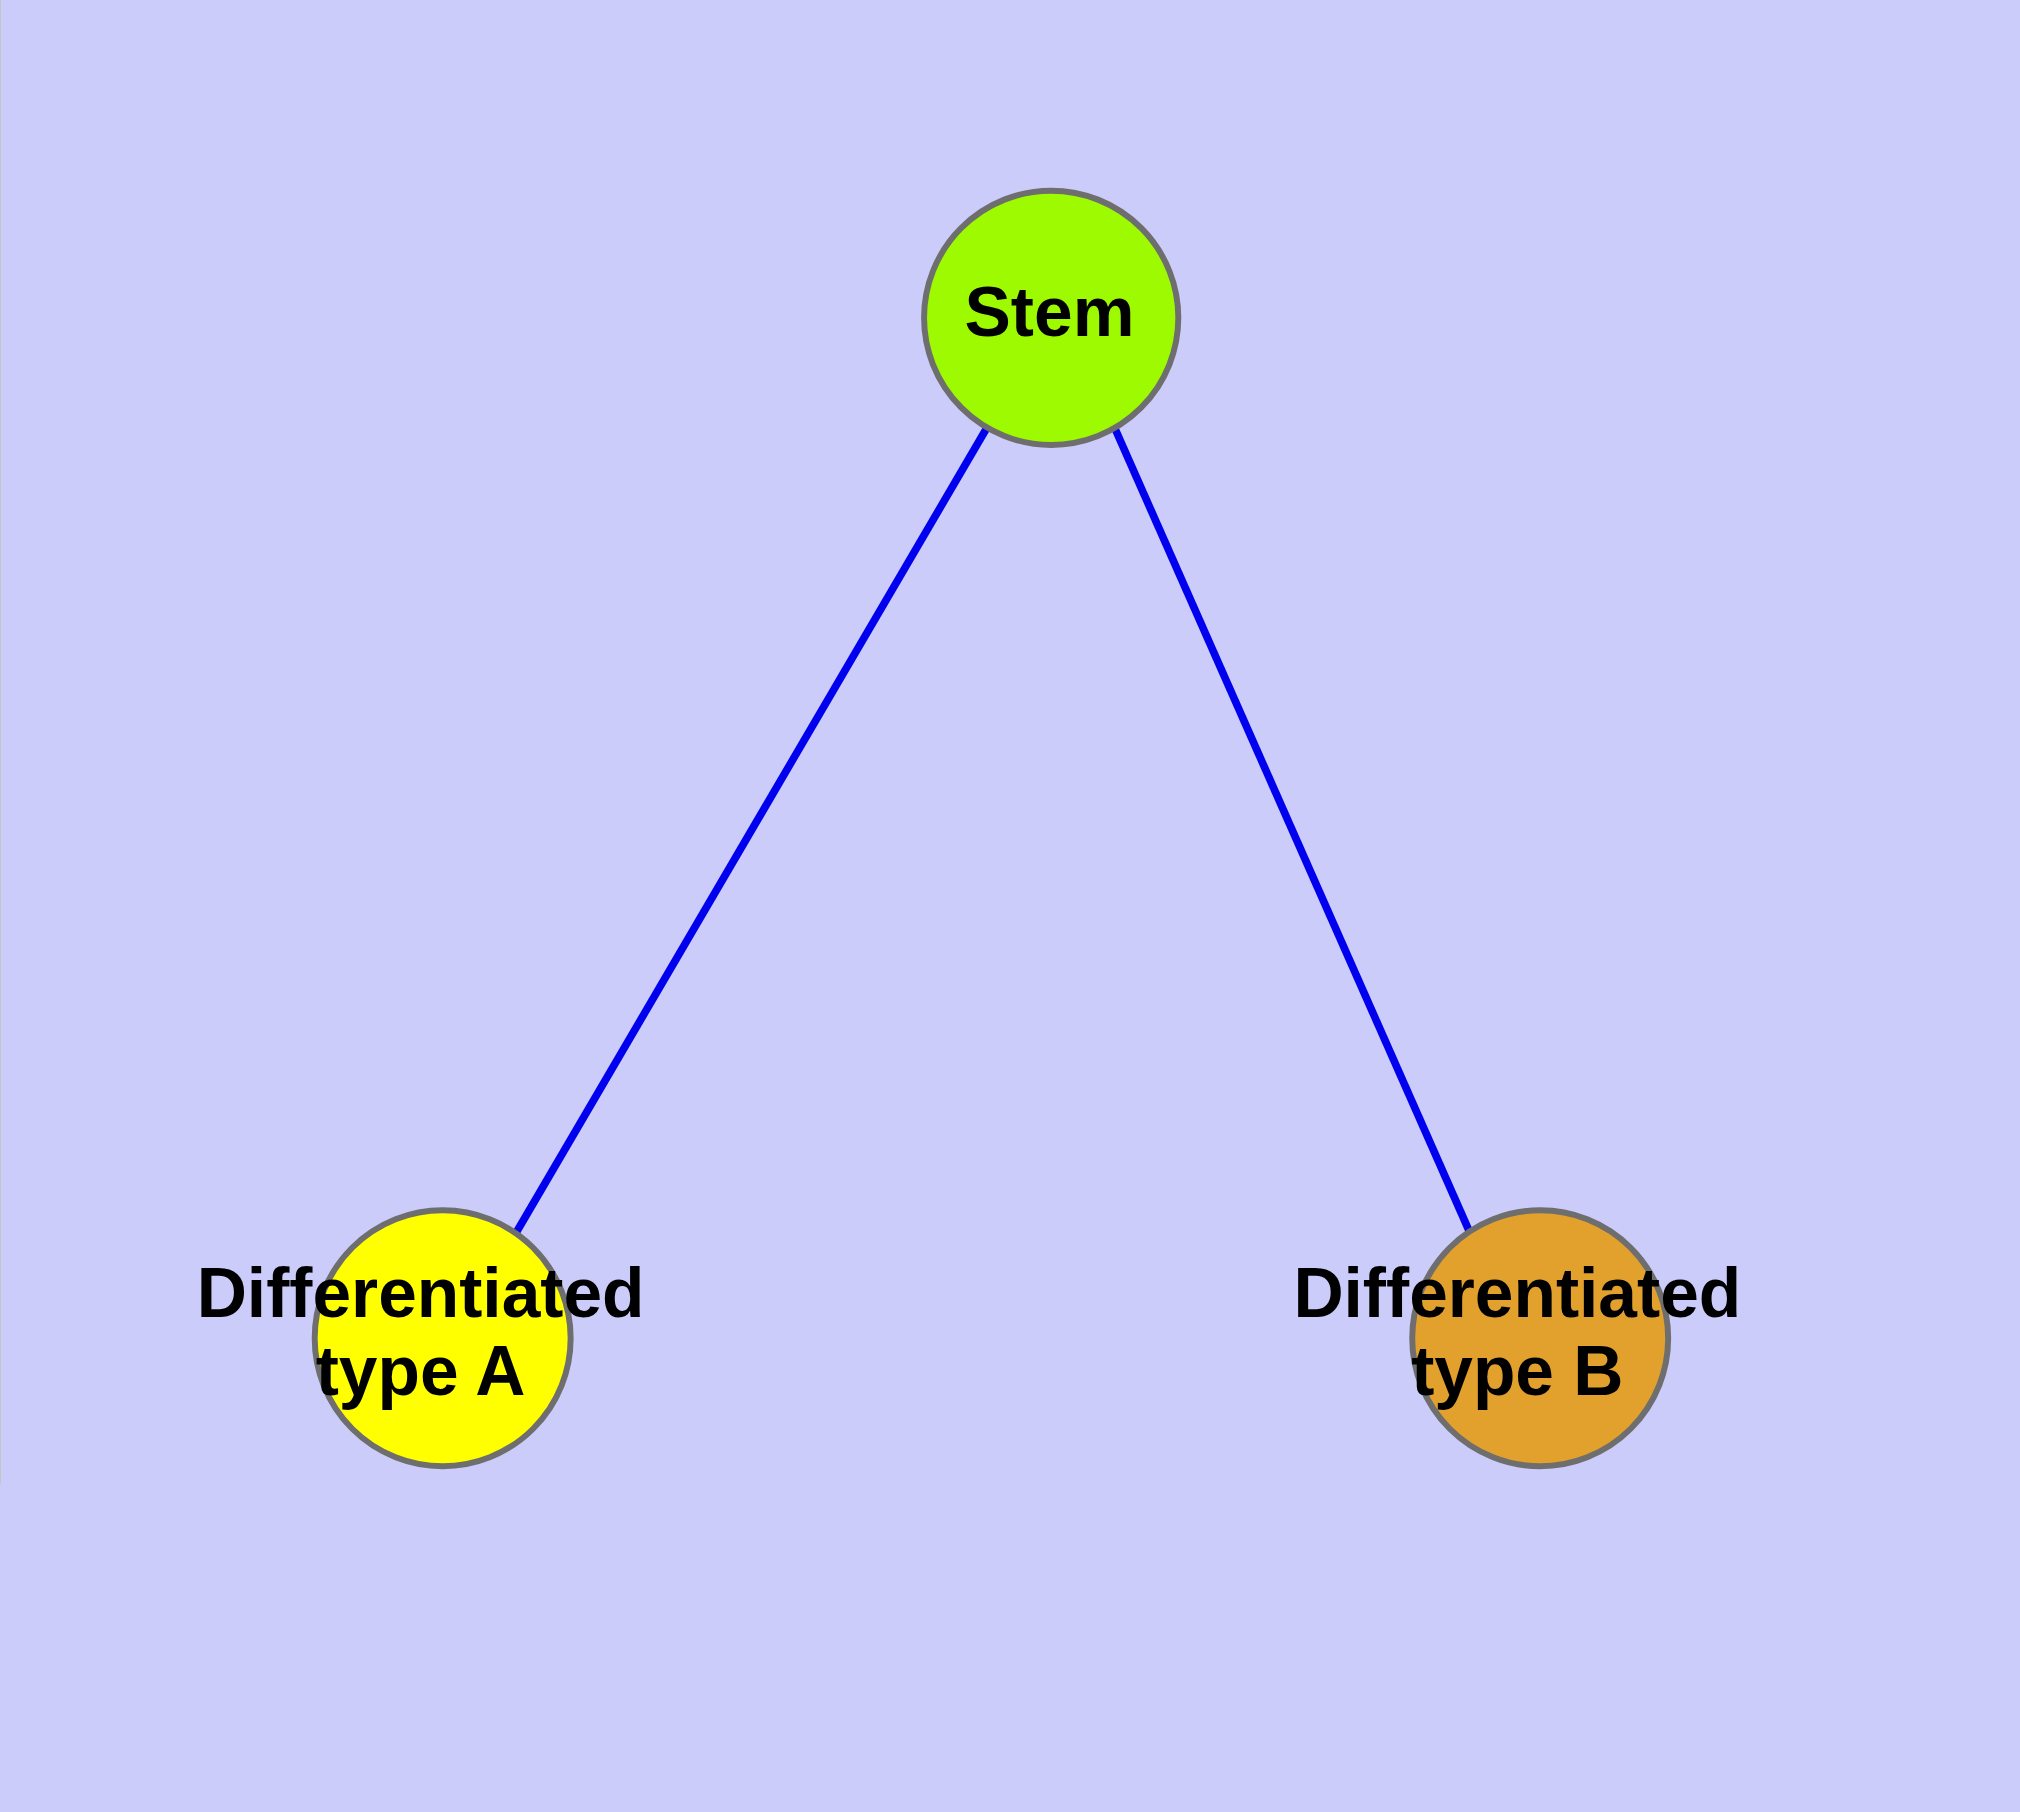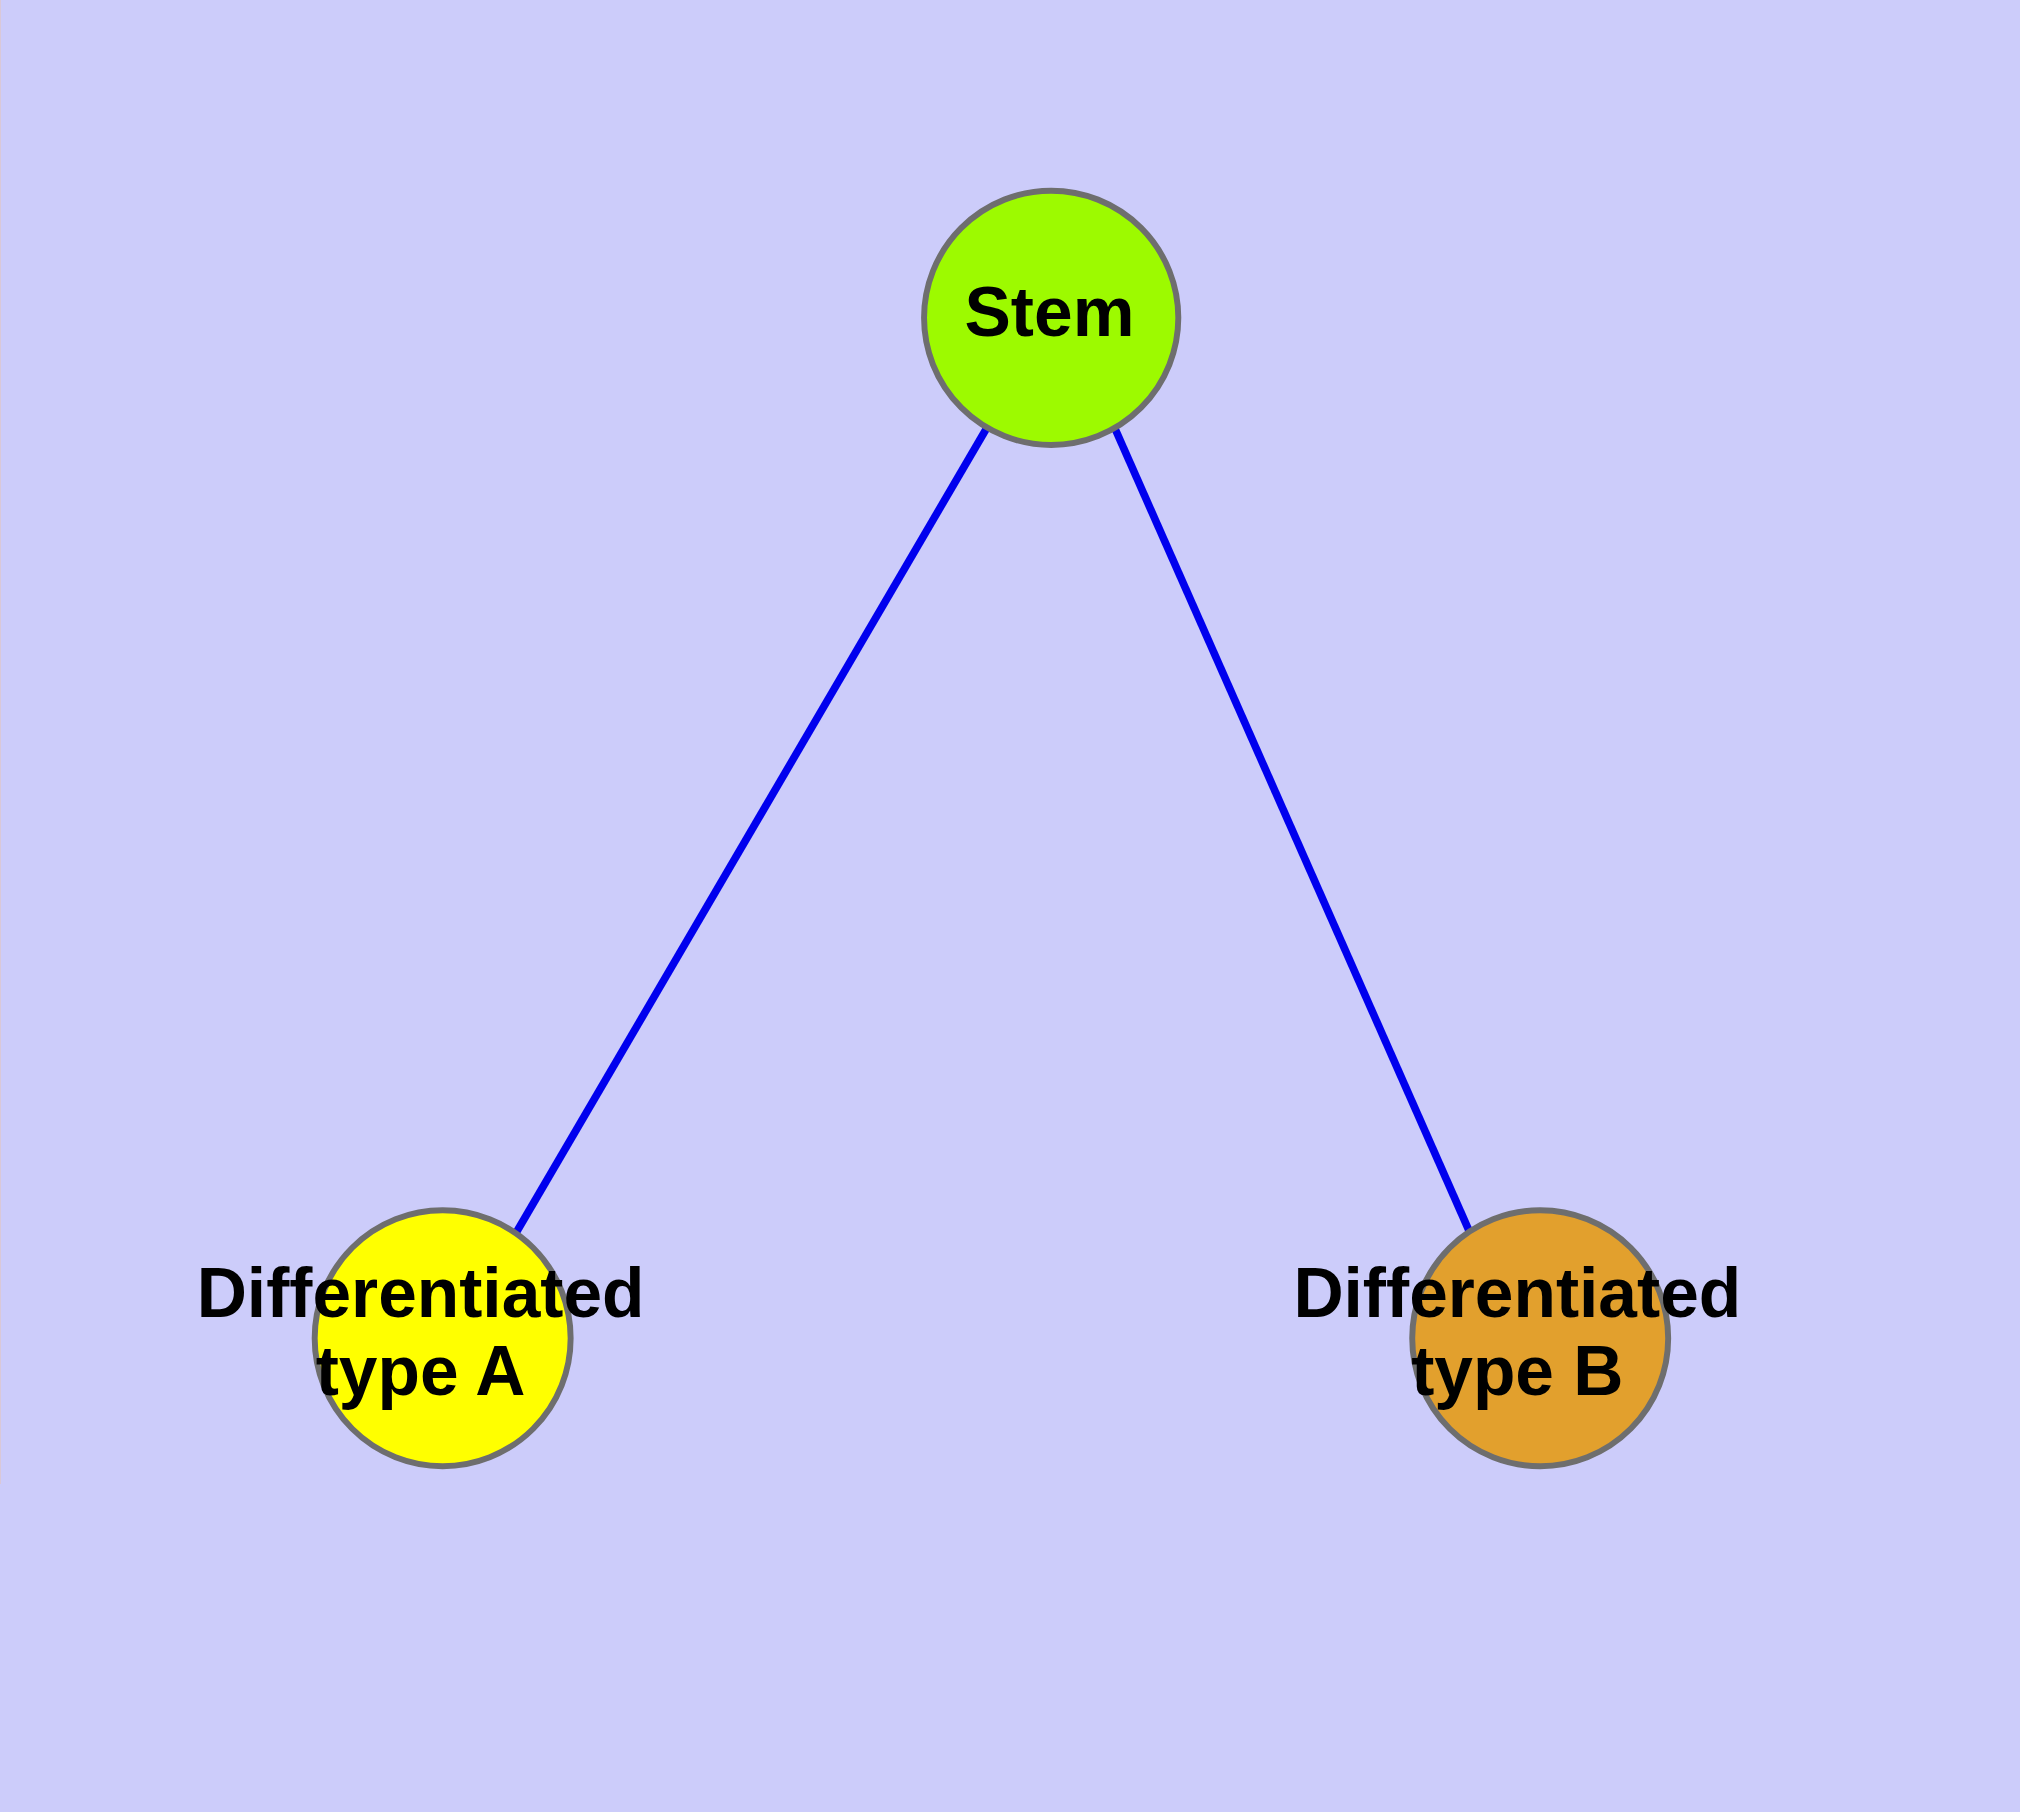--- a/index.html
+++ b/index.html
@@ -4,21 +4,21 @@
 <style>
   html, body {
     margin: 0;
     padding: 0;
     background: #ccccfa;
   }
   #canvas {
     position: relative;
     width: 2021px;
     height: 1484px;
-    background: #fdba74;
+    background: #84cc16;
     overflow: hidden;
     font-family: "Liberation Sans", sans-serif;
   }
   #graph-svg {
     position: absolute;
     left: 0;
     top: 0;
     width: 2021px;
     height: 1812px;
     display: block;

